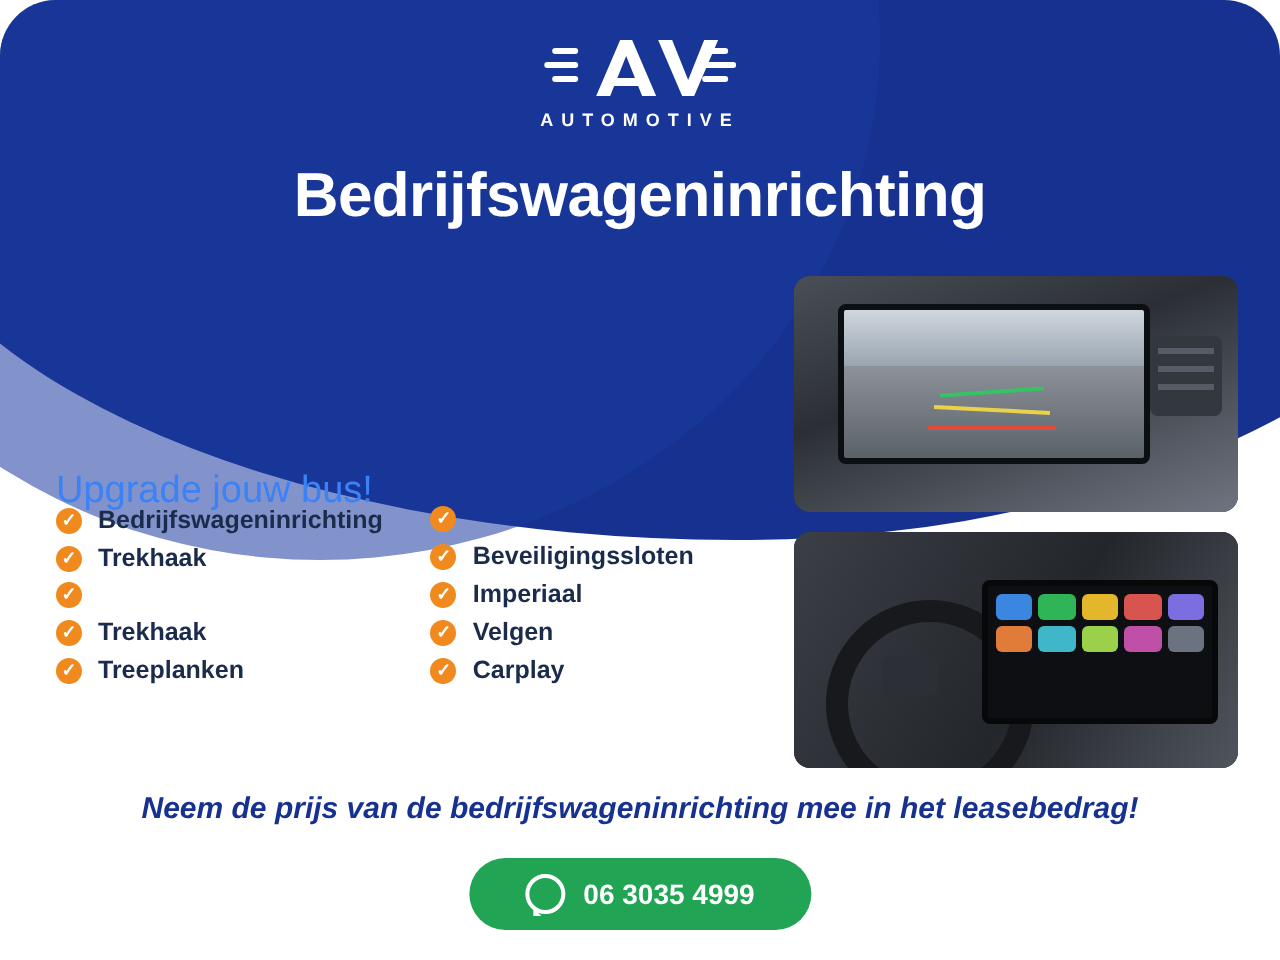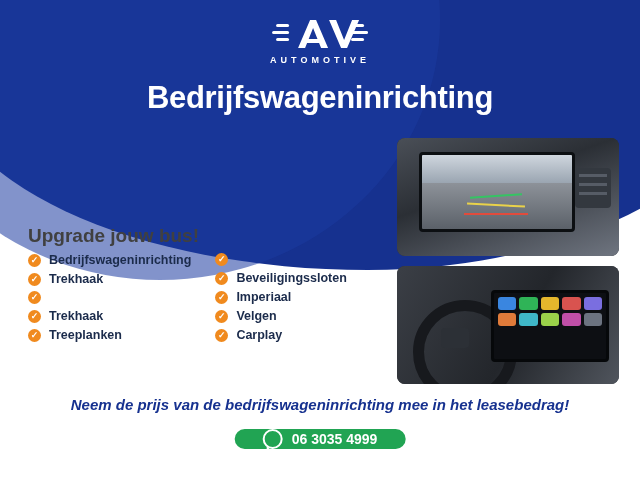--- a/index.html
+++ b/index.html
@@ -12,20 +12,21 @@
     overflow: hidden;
     font-family: "Liberation Sans", sans-serif;
     background: #ffffff;
   }
   .poster {
     position: relative;
     width: 640px;
     height: 480px;
     background: #ffffff;
     overflow: hidden;
+    border-radius: 28px;
   }
   
   .header-bg {
     position: absolute;
     left: -60px;
     top: -150px;
     width: 820px;
     height: 420px;
     background: #16318f;
     border-bottom-left-radius: 60% 55%;
@@ -80,24 +81,24 @@
     text-align: center;
     color: #ffffff;
     font-size: 31px;
     font-weight: bold;
     letter-spacing: -0.3px;
   }
   
   .subtitle {
     position: absolute;
     left: 28px;
-    top: 225px;
+    top: 235px;
     font-size: 19px;
-    font-weight: bold;
-    color: #404040;
+    font-weight: normal;
+    color: #3b82f6;
   }
   .lists {
     position: absolute;
     left: 28px;
     top: 253px;
     width: 360px;
     display: flex;
     gap: 24px;
   }
   .list {
@@ -244,21 +245,21 @@
   }
   .cta {
     position: absolute;
     left: 50%;
     top: 429px;
     transform: translateX(-50%);
     background: #21a453;
     color: #ffffff;
     border: none;
     border-radius: 22px;
-    height: 20px;
+    height: 36px;
     padding: 0 28px;
     font-size: 14px;
     font-weight: bold;
     display: flex;
     align-items: center;
     gap: 9px;
     cursor: pointer;
     font-family: "Liberation Sans", sans-serif;
   }
   .wa-icon {

